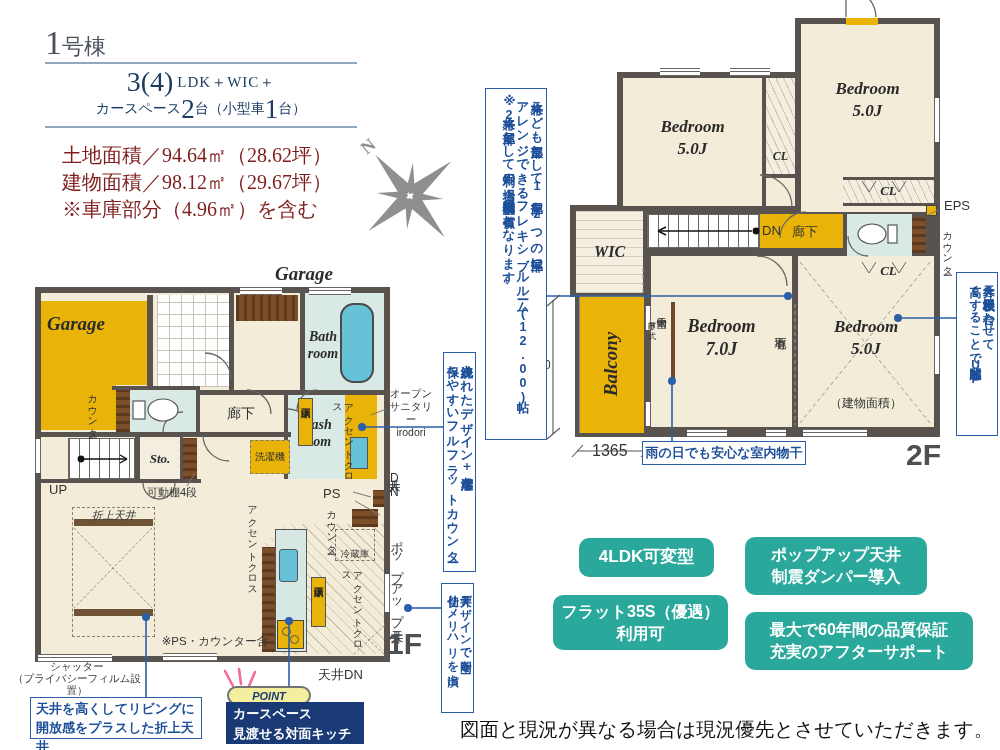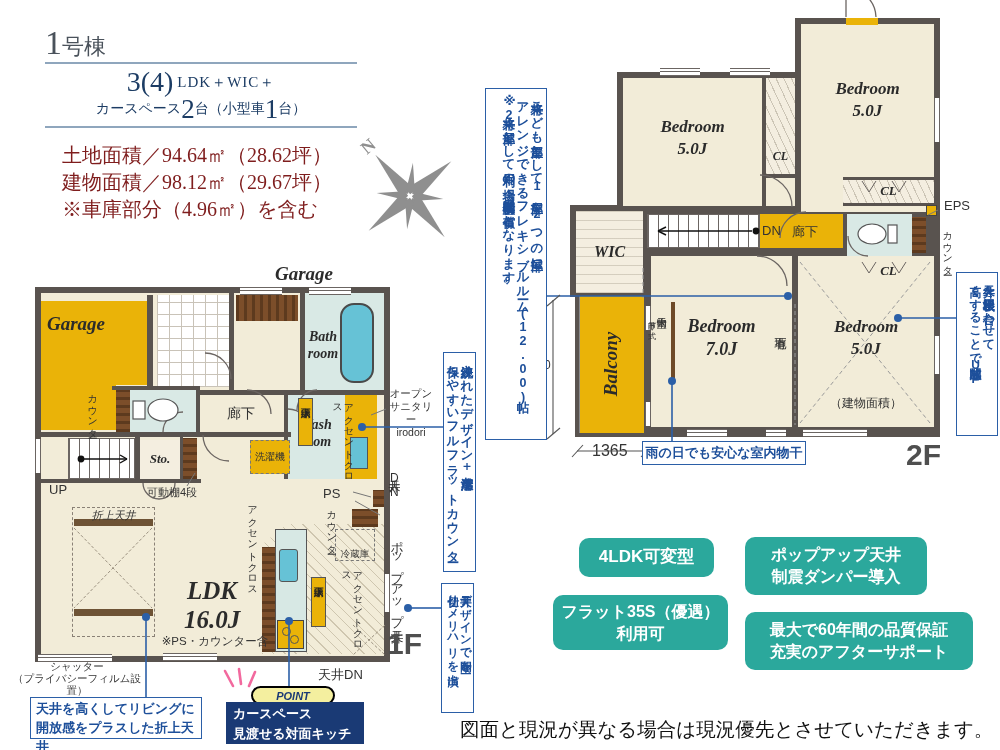--- a/index.html
+++ b/index.html
@@ -168,22 +168,20 @@
     <div class="abs lbl" style="left:14px;top:163px;font-size:13px;margin-top:32px;">UP</div>
     <div class="abs room-label ctr" style="left:105px;top:158px;width:40px;height:28px;font-size:13px;">Sto.</div>
     <div class="abs room-label ctr pre" style="left:254px;top:122px;width:54px;height:48px;font-size:14px;line-height:1.25;">Wash
 room</div>
     <div class="abs v lbl" style="left:52px;top:100px;height:90px;font-size:10px;">カウンター</div>
     <div class="abs v white" style="left:263px;top:111px;height:44px;font-size:10px;border:1px solid #555;padding:1px;color:#222;">床下収納</div>
     <div class="abs v lbl" style="left:297px;top:110px;height:84px;font-size:10px;">アクセントクロス</div>
     <div class="abs lbl" style="left:112px;top:198px;font-size:11px;">可動棚4段</div>
     <div class="abs v lbl" style="left:212px;top:212px;height:100px;font-size:10px;">アクセントクロス</div>
     <div class="abs lbl ctr" style="left:40px;top:222px;width:77px;height:13px;font-size:11px;font-style:italic;">折上天井</div>
-    <div class="abs room-label ctr pre" style="left:130px;top:288px;width:94px;height:62px;font-size:25px;line-height:1.15;">LDK
-16.0J</div>
     <div class="abs lbl ctr" style="left:112px;top:348px;width:136px;height:13px;font-size:11.5px;">※PS・カウンター含</div>
     <div class="abs lbl ctr" style="left:301px;top:260px;width:38px;height:14px;font-size:9.5px;text-align:right;">冷蔵庫</div>
     <div class="abs v white" style="left:276px;top:290px;height:46px;font-size:10px;border:1px solid #555;padding:1px;color:#222;">床下収納</div>
     <div class="abs v lbl" style="left:306px;top:278px;height:84px;font-size:10px;">アクセントクロス</div>
     <div class="abs lbl" style="left:288px;top:199px;font-size:13px;">PS</div>
     <div class="abs v lbl" style="left:291px;top:216px;height:52px;font-size:10px;">カウンター</div>
     <div class="abs v lbl" style="left:352px;top:184px;height:54px;font-size:12px;">天井DN</div>
     <div class="abs v lbl" style="left:354px;top:244px;height:128px;font-size:13px;">ポップアップ天井</div>
     <div class="abs" style="left:352px;top:340px;font-size:30px;font-weight:bold;color:#4f4f4f;">1F</div>
     <div class="abs lbl" style="left:283px;top:379px;font-size:13px;">天井DN</div>
@@ -329,21 +327,21 @@
   <div class="abs note-box v pre" style="left:443px;top:352px;width:33px;height:220px;font-size:12.5px;padding:3px 1px;">洗練されたデザイン＋清潔感を
 保ちやすいフルフラットカウンター</div>
   <div class="abs note-box v pre" style="left:441px;top:583px;width:33px;height:130px;font-size:11.5px;padding:3px 1px;">天井デザインで空間を
 仕切りメリハリを演出</div>
   <div class="abs note-box v pre" style="left:956px;top:272px;width:42px;height:164px;font-size:12px;padding:3px 2px;">天井を屋根形状に合わせて
 高くすることで開放感UP</div>
   <div class="abs note-box ctr" style="left:642px;top:441px;width:164px;height:24px;font-size:13px;">雨の日でも安心な室内物干</div>
   <div class="abs note-box pre" style="left:30px;top:697px;width:172px;height:42px;font-size:13px;line-height:1.45;padding:2px 5px;">天井を高くしてリビングに
 開放感をプラスした折上天井</div>
 
-  <div class="abs ctr" style="left:227px;top:686px;width:84px;height:19px;background:#f4ef9f;border:2px solid #000000;border-radius:11px;font-size:11px;font-style:italic;font-weight:bold;color:#1a3a75;box-sizing:border-box;margin-left:24px;">POINT</div>
+  <div class="abs ctr" style="left:227px;top:686px;width:84px;height:19px;background:#f4ef9f;border:2px solid #737373;border-radius:11px;font-size:11px;font-style:italic;font-weight:bold;color:#1a3a75;box-sizing:border-box;">POINT</div>
   <div class="abs pre" style="left:226px;top:702px;width:138px;height:42px;background:#1a3a75;color:#fff;font-size:13px;font-weight:bold;line-height:1.5;padding:2px 7px;box-sizing:border-box;">カースペース
 見渡せる対面キッチン</div>
 
   <div class="abs badge ctr" style="left:557px;top:538px;width:135px;height:39px;font-size:17px;margin-left:22px;">4LDK可変型</div>
   <div class="abs badge ctr pre" style="left:553px;top:595px;width:175px;height:55px;font-size:16px;">フラット35S（優遇）
 利用可</div>
   <div class="abs badge ctr pre" style="left:745px;top:537px;width:182px;height:58px;font-size:16px;">ポップアップ天井
 制震ダンパー導入</div>
   <div class="abs badge ctr pre" style="left:745px;top:612px;width:228px;height:58px;font-size:16px;">最大で60年間の品質保証
 充実のアフターサポート</div>

